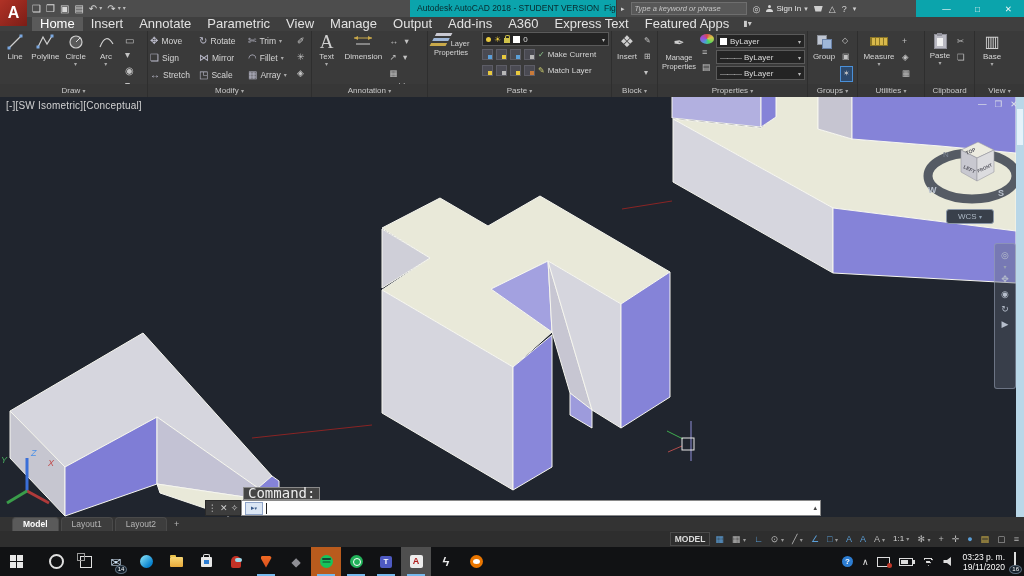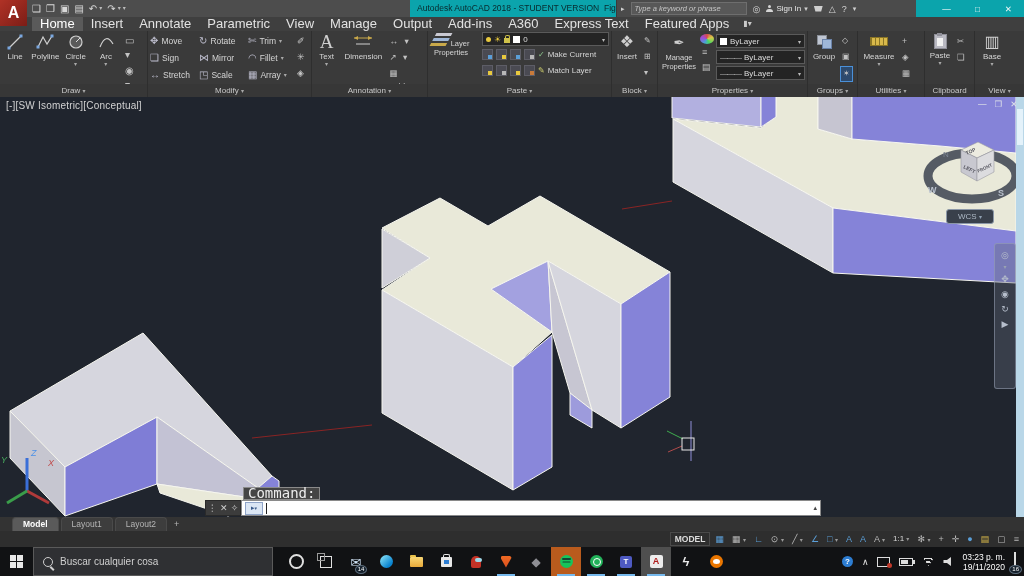--- a/index.html
+++ b/index.html
@@ -648,24 +648,20 @@
 
   <div class="abs taskbar">
     <div class="start">
       <span class="winlogo">
           <i></i>
           <i></i>
           <i></i>
           <i></i>
         </span>
     </div>
-    <div class="tsearch">
-      <i class="mag"></i>
-      <span>Buscar cualquier cosa</span>
-    </div>
     <div class="apps">
       <div class="tapp">
           <i class="ring"></i>
         </div>
       <div class="tapp">
           <i class="tview"></i>
         </div>
       <div class="tapp">
         <span class="mailw"><span class="mail">✉</span>
         <span class="badge">14</span></span>

